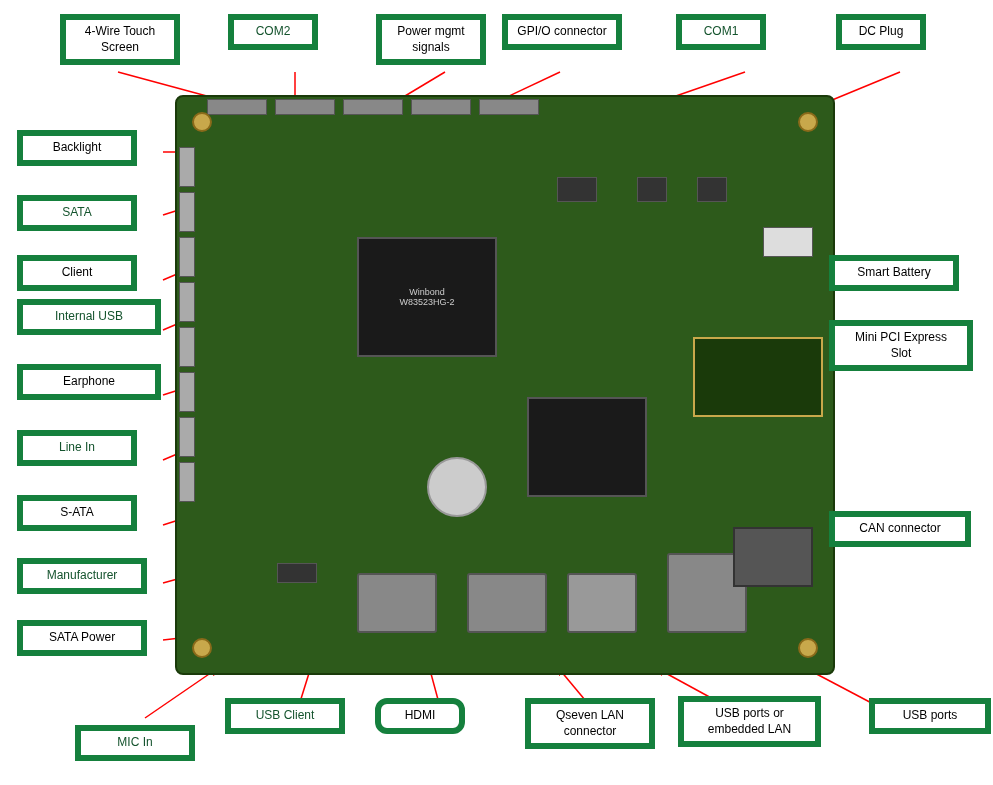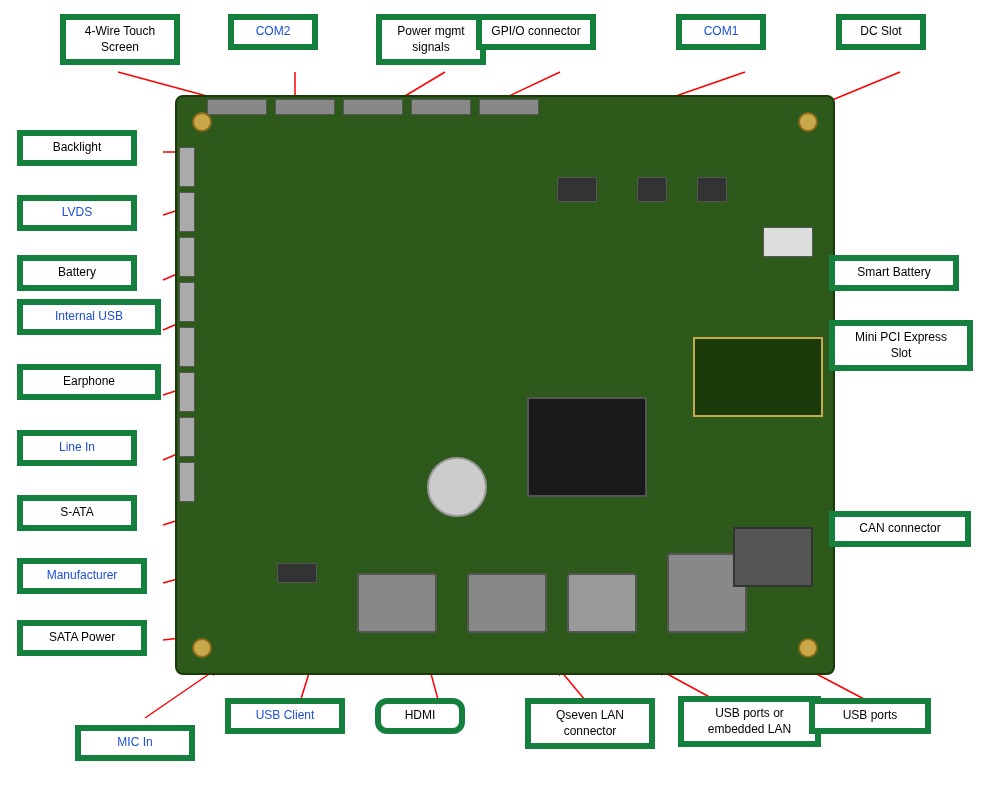--- a/index.html
+++ b/index.html
@@ -21,21 +21,21 @@
       text-align: center;
       line-height: 1.3;
       cursor: default;
     }
 
     .label-box span {
       color: #000;
     }
 
     .label-box span.blue {
-      color: #1d4ed8;
+      color: #14532d;
     }
 
     
     .board-container {
       position: absolute;
       left: 175px;
       top: 95px;
       width: 660px;
       height: 580px;
     }
@@ -140,20 +140,23 @@
       <div style="width:16px;height:40px;background:#aaa;border:1px solid #555;"></div>
       <div style="width:16px;height:40px;background:#aaa;border:1px solid #555;"></div>
       <div style="width:16px;height:40px;background:#aaa;border:1px solid #555;"></div>
       <div style="width:16px;height:40px;background:#aaa;border:1px solid #555;"></div>
       <div style="width:16px;height:40px;background:#aaa;border:1px solid #555;"></div>
       <div style="width:16px;height:40px;background:#aaa;border:1px solid #555;"></div>
       <div style="width:16px;height:40px;background:#aaa;border:1px solid #555;"></div>
       <div style="width:16px;height:40px;background:#aaa;border:1px solid #555;"></div>
     </div>
 
+    <div style="position:absolute;top:140px;left:180px;width:140px;height:120px;background:#1a1a1a;border:2px solid #555;display:flex;align-items:center;justify-content:center;">
+      <span style="color:#ccc;font-size:9px;text-align:center;">Winbond<br>W83523HG-2</span>
+    </div>
 
     <div style="position:absolute;top:300px;left:350px;width:120px;height:100px;background:#1a1a1a;border:2px solid #555;"></div>
 
     <div style="position:absolute;top:360px;left:250px;width:60px;height:60px;background:#ccc;border-radius:50%;border:2px solid #999;"></div>
 
     <div style="position:absolute;bottom:40px;left:180px;width:80px;height:60px;background:#888;border:2px solid #555;border-radius:3px;"></div>
     <div style="position:absolute;bottom:40px;left:290px;width:80px;height:60px;background:#888;border:2px solid #555;border-radius:3px;"></div>
 
     <div style="position:absolute;bottom:40px;left:390px;width:70px;height:60px;background:#999;border:2px solid #555;border-radius:3px;"></div>
 
@@ -183,42 +186,42 @@
 </div>
 
 <div class="label-box" style="left:228px;top:14px;width:90px;">
   <span class="blue">COM2</span>
 </div>
 
 <div class="label-box" style="left:376px;top:14px;width:110px;">
   <span>Power mgmt<br>signals</span>
 </div>
 
-<div class="label-box" style="left:476px;top:14px;width:120px;">
+<div class="label-box" style="left:502px;top:14px;width:120px;">
   <span>GPI/O connector</span>
 </div>
 
 <div class="label-box" style="left:676px;top:14px;width:90px;">
   <span class="blue">COM1</span>
 </div>
 
 <div class="label-box" style="left:836px;top:14px;width:90px;">
-  <span>DC Slot</span>
+  <span>DC Plug</span>
 </div>
 
 <div class="label-box" style="left:17px;top:130px;width:120px;">
   <span>Backlight</span>
 </div>
 
 <div class="label-box" style="left:17px;top:195px;width:120px;">
-  <span class="blue">LVDS</span>
+  <span class="blue">SATA</span>
 </div>
 
 <div class="label-box" style="left:17px;top:255px;width:120px;">
-  <span>Battery</span>
+  <span>Client</span>
 </div>
 
 <div class="label-box" style="left:17px;top:299px;width:144px;">
   <span class="blue">Internal USB</span>
 </div>
 
 <div class="label-box" style="left:17px;top:364px;width:144px;">
   <span>Earphone</span>
 </div>
 
@@ -263,15 +266,15 @@
 </div>
 
 <div class="label-box" style="left:525px;top:698px;width:130px;">
   <span>Qseven LAN<br>connector</span>
 </div>
 
 <div class="label-box" style="left:678px;top:696px;width:143px;">
   <span>USB ports or<br>embedded LAN</span>
 </div>
 
-<div class="label-box" style="left:809px;top:698px;width:122px;">
+<div class="label-box" style="left:869px;top:698px;width:122px;">
   <span>USB ports</span>
 </div>
 
 </body></html>

